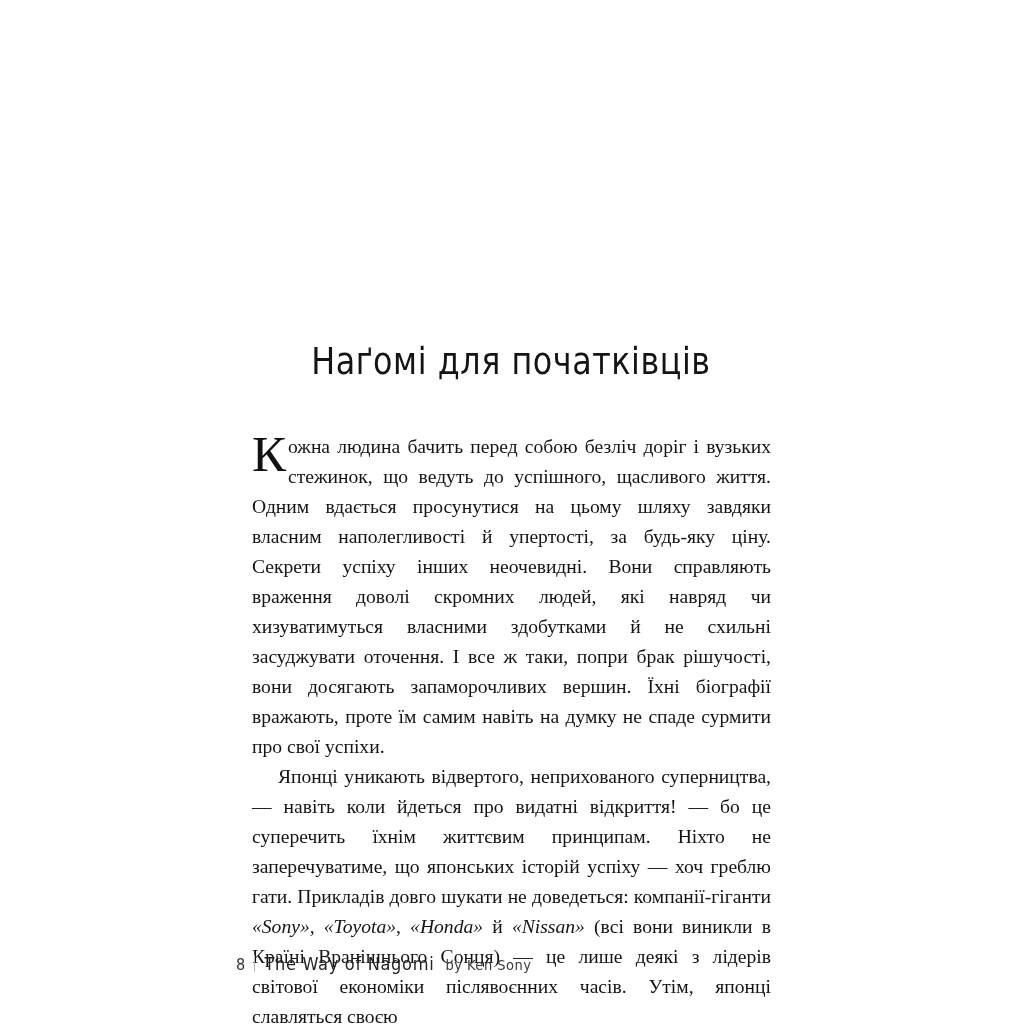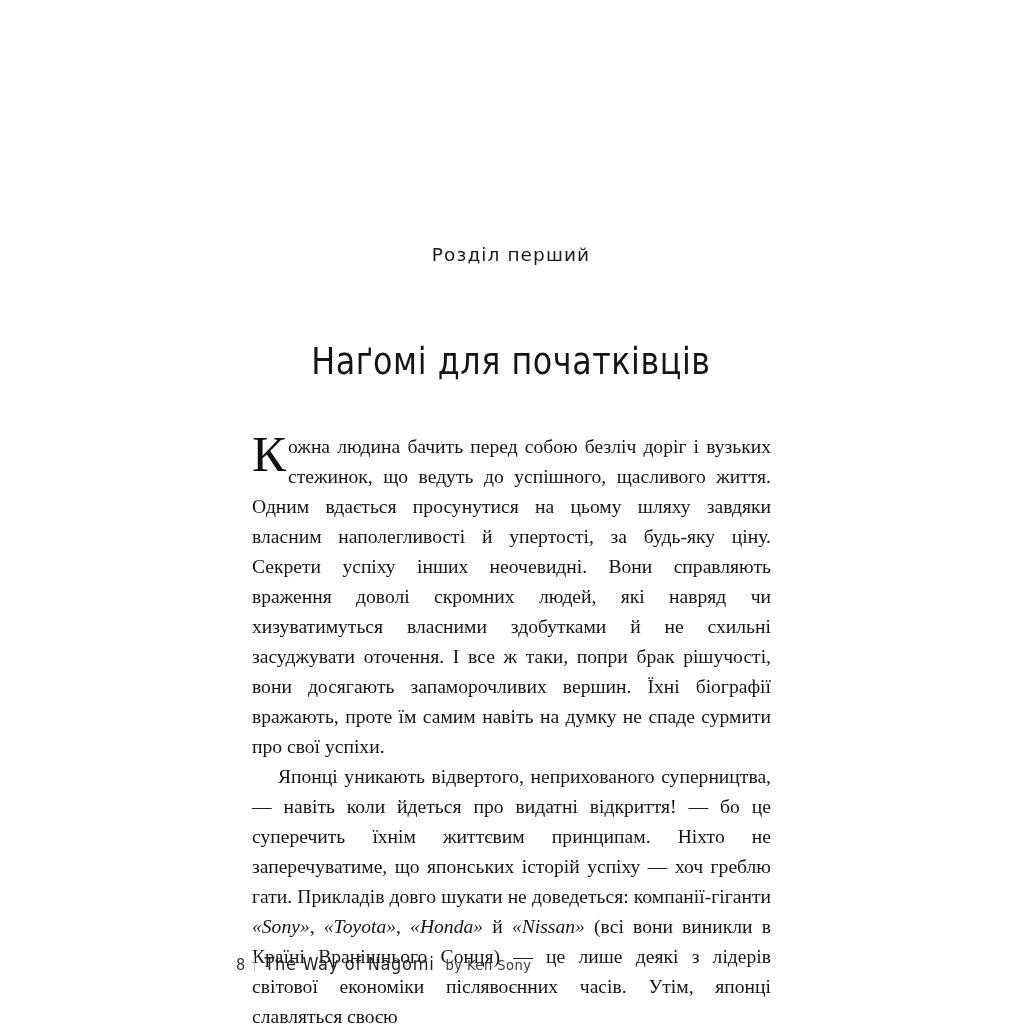--- a/index.html
+++ b/index.html
@@ -135,21 +135,20 @@
     letter-spacing: 0.5px;
     color: #3a3a3a;
     margin-left: 11px;
   }
 </style>
 </head>
 <body>
 
 <div class="page">
 
-  <div class="chapter-eyebrow">Розділ перший</div>
 
   <h1 class="chapter-title">Наґомі для початківців</h1>
 
   <div class="body-block">
 
     <p class="para"><span class="dropcap">К</span><span>ожна людина бачить перед собою безліч доріг і вузьких стежинок, що ведуть до успішного, щасливого життя. Одним вдається просунутися на цьому шляху завдяки власним наполегливості й упертості, за будь-яку ціну. Секрети успіху інших неочевидні. Вони справляють враження доволі скромних людей, які навряд чи хизуватимуться власними здобутками й не схильні засуджувати оточення. І все ж таки, попри брак рішучості, вони досягають запаморочливих вершин. Їхні біографії вражають, проте їм самим навіть на думку не спаде сурмити про свої успіхи.</span></p>
 
     <p class="para"><span>Японці уникають відвертого, неприхованого суперництва, — навіть коли йдеться про видатні відкриття! — бо це суперечить їхнім життєвим принципам. Ніхто не заперечуватиме, що японських історій успіху — хоч греблю гати. Прикладів довго шукати не доведеться: компанії-гіганти </span><span class="brand">«Sony»</span><span>, </span><span class="brand">«Toyota»</span><span>, </span><span class="brand">«Honda»</span><span> й </span><span class="brand">«Nissan»</span><span> (всі вони виникли в Країні Вранішнього Сонця) — це лише деякі з лідерів світової економіки післявоєнних часів. Утім, японці славляться своєю</span></p>
 
   </div>

